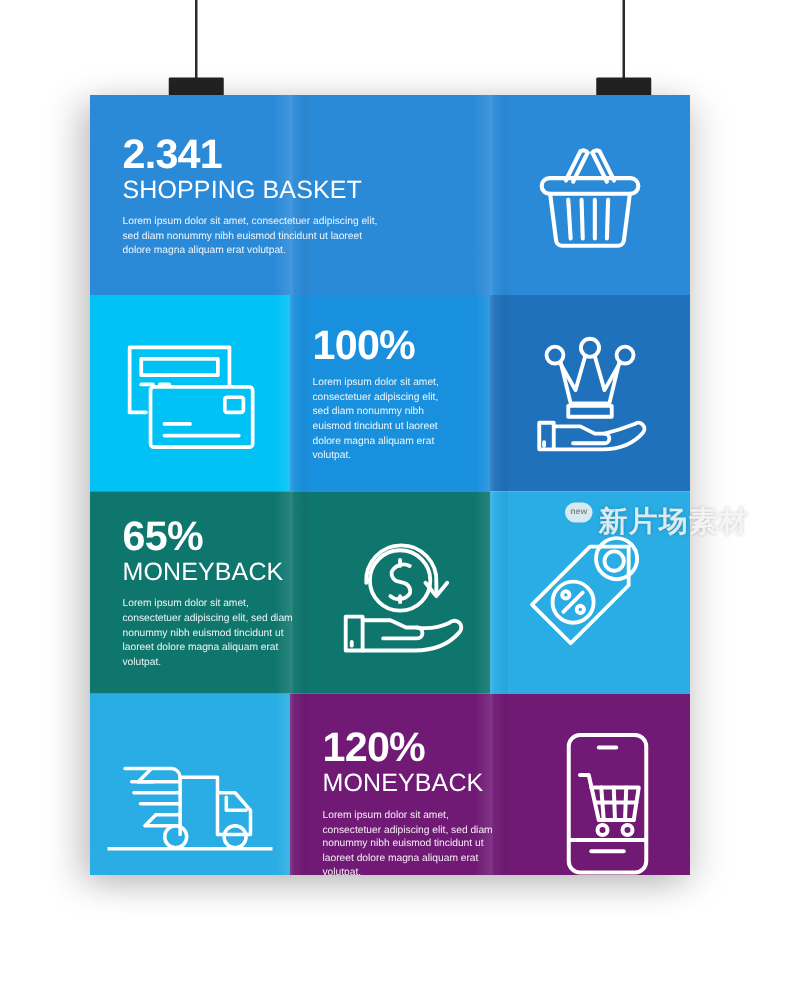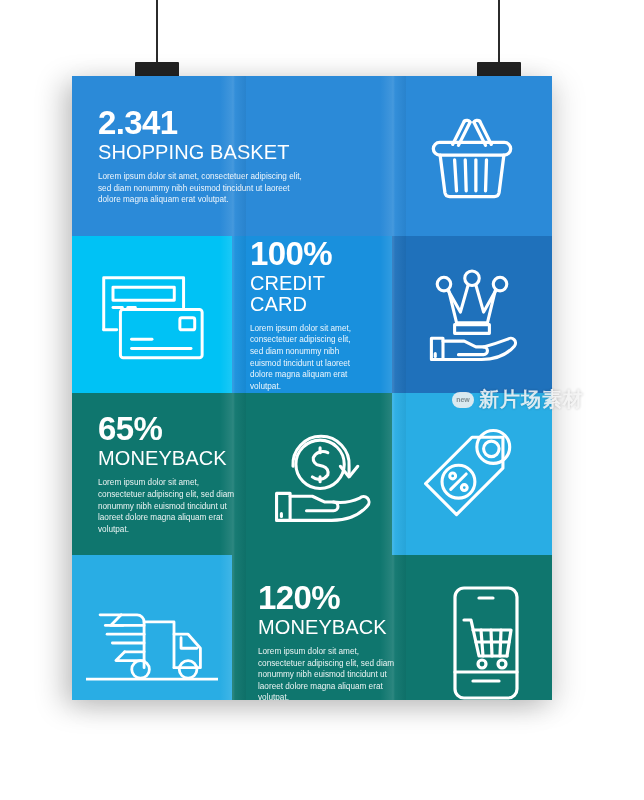--- a/index.html
+++ b/index.html
@@ -151,25 +151,26 @@
     border-radius: 8px;
     background: #f2f2f2;
     color: #888;
     font-size: 7px;
     display: flex;
     align-items: center;
     justify-content: center;
     font-weight: bold;
   }
   #wm-text {
-    font-size: 20px;
+    font-size: 23px;
     color: #f4f4f4;
     font-weight: bold;
     letter-spacing: 1px;
     text-shadow: 0 0 3px rgba(0,0,0,0.25);
+    margin-top: 16px;
   }
 </style>
 </head>
 <body>
 
 <div id="stage">
 
   <div class="string left"></div>
   <div class="string right"></div>
 
@@ -213,21 +214,20 @@
         <rect x="36" y="50" width="88" height="52" rx="3"></rect>
         <rect x="100" y="59" width="16" height="13" rx="2"></rect>
         <path d="M48 82 L70 82"></path>
         <path d="M48 92 L112 92"></path>
       </svg>
     </div>
 
     <div class="cell" style="background:#1990dd;">
       <div class="textblock tight">
         <div class="stat">100%</div>
-        <div class="heading">CREDIT CARD</div>
         <div class="body">Lorem ipsum dolor sit amet, consectetuer adipiscing elit, sed diam nonummy nibh euismod tincidunt ut laoreet dolore magna aliquam erat volutpat.</div>
       </div>
     </div>
 
     <div class="cell" style="background:#1f71bb;">
       <svg class="icon" viewBox="0 0 120 120" fill="none" stroke="#ffffff" stroke-width="3.2" stroke-linecap="round" stroke-linejoin="round">
         <circle cx="31" cy="28" r="7"></circle>
         <circle cx="60" cy="22" r="7.5"></circle>
         <circle cx="89" cy="28" r="7"></circle>
         <path d="M35 34 L48 57 L56 29"></path>
@@ -286,21 +286,21 @@
         <path d="M24 42 L66 42"></path>
         <path d="M30 52 L66 52"></path>
         <path d="M44 62 L66 62"></path>
         <path d="M44 62 L34 72 L66 72"></path>
         <circle cx="62" cy="82" r="10"></circle>
         <circle cx="116" cy="82" r="10"></circle>
         <path d="M0 93 L150 93"></path>
       </svg>
     </div>
 
-    <div class="cell span2" style="background:#0f766e; justify-content:flex-start;">
+    <div class="cell span2" style="background:#701a75; justify-content:flex-start;">
       <div class="textblock" style="flex:0 0 186px;">
         <div class="stat">120%</div>
         <div class="heading">MONEYBACK</div>
         <div class="body">Lorem ipsum dolor sit amet, consectetuer adipiscing elit, sed diam nonummy nibh euismod tincidunt ut laoreet dolore magna aliquam erat volutpat.</div>
       </div>
       <div style="flex:1; display:flex; align-items:center; justify-content:center;">
         <svg class="icon tall" viewBox="0 0 92 126" fill="none" stroke="#ffffff" stroke-width="3.2" stroke-linecap="round" stroke-linejoin="round">
           <rect x="16" y="8" width="62" height="110" rx="9"></rect>
           <path d="M40 18 L54 18"></path>
           <path d="M34 101 L60 101"></path>

